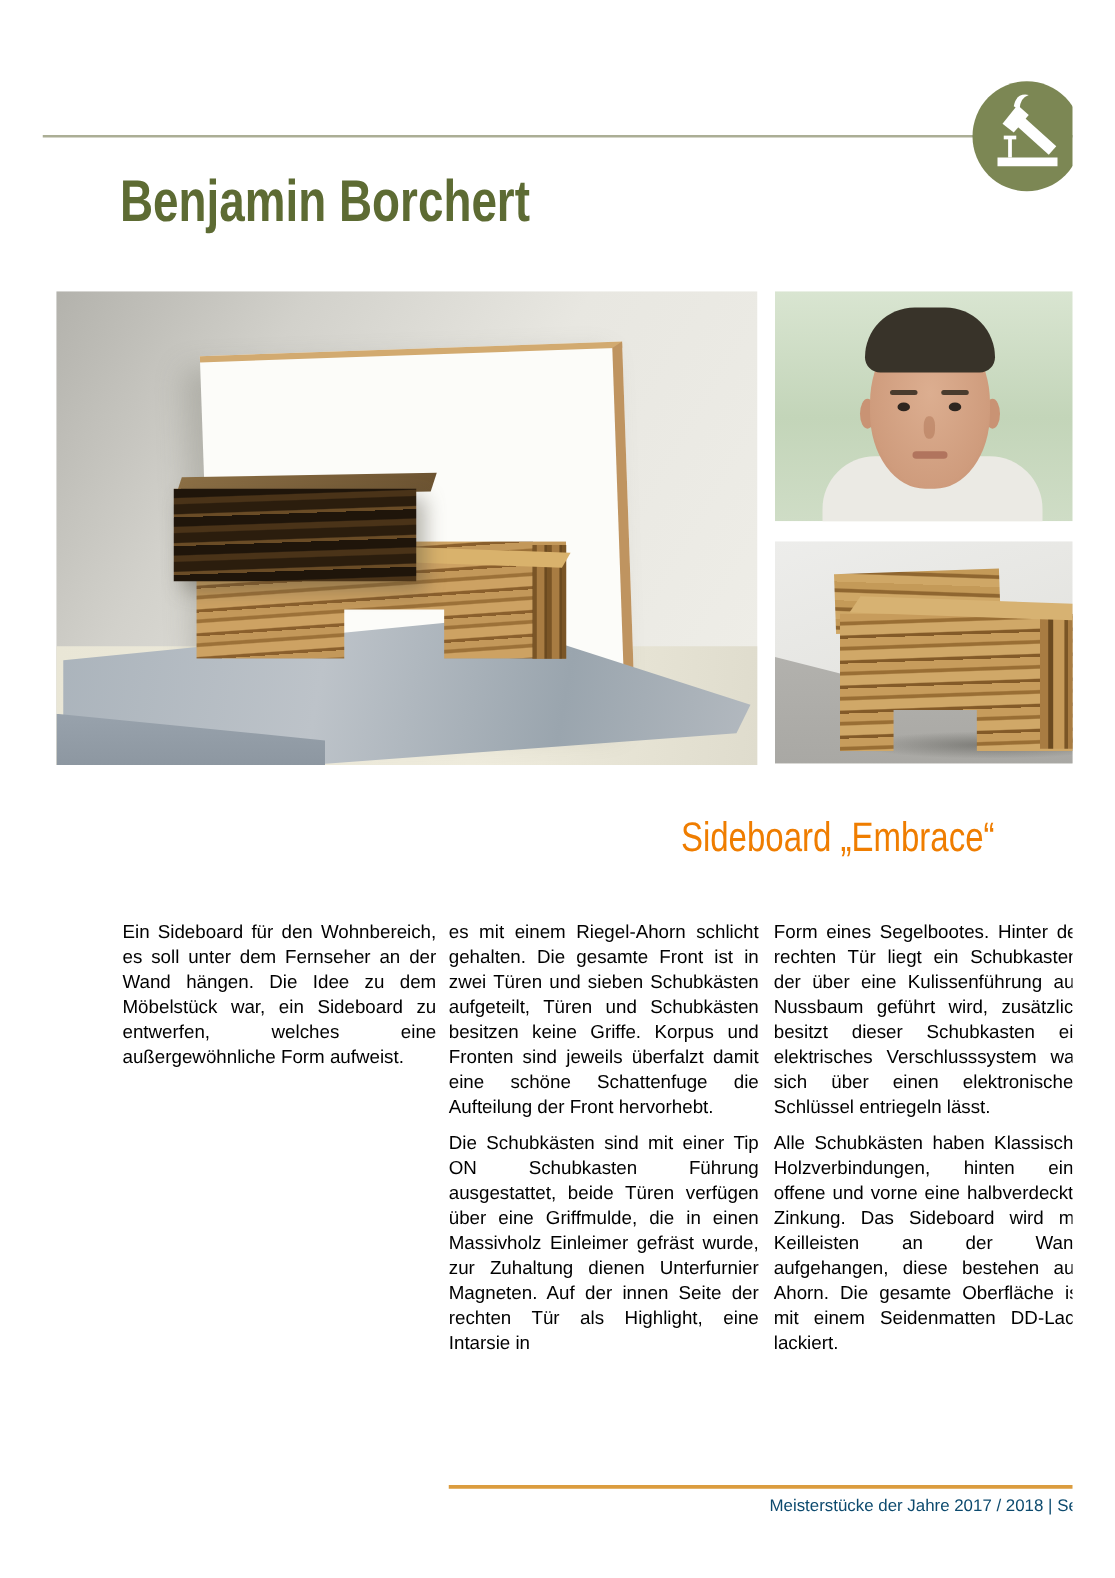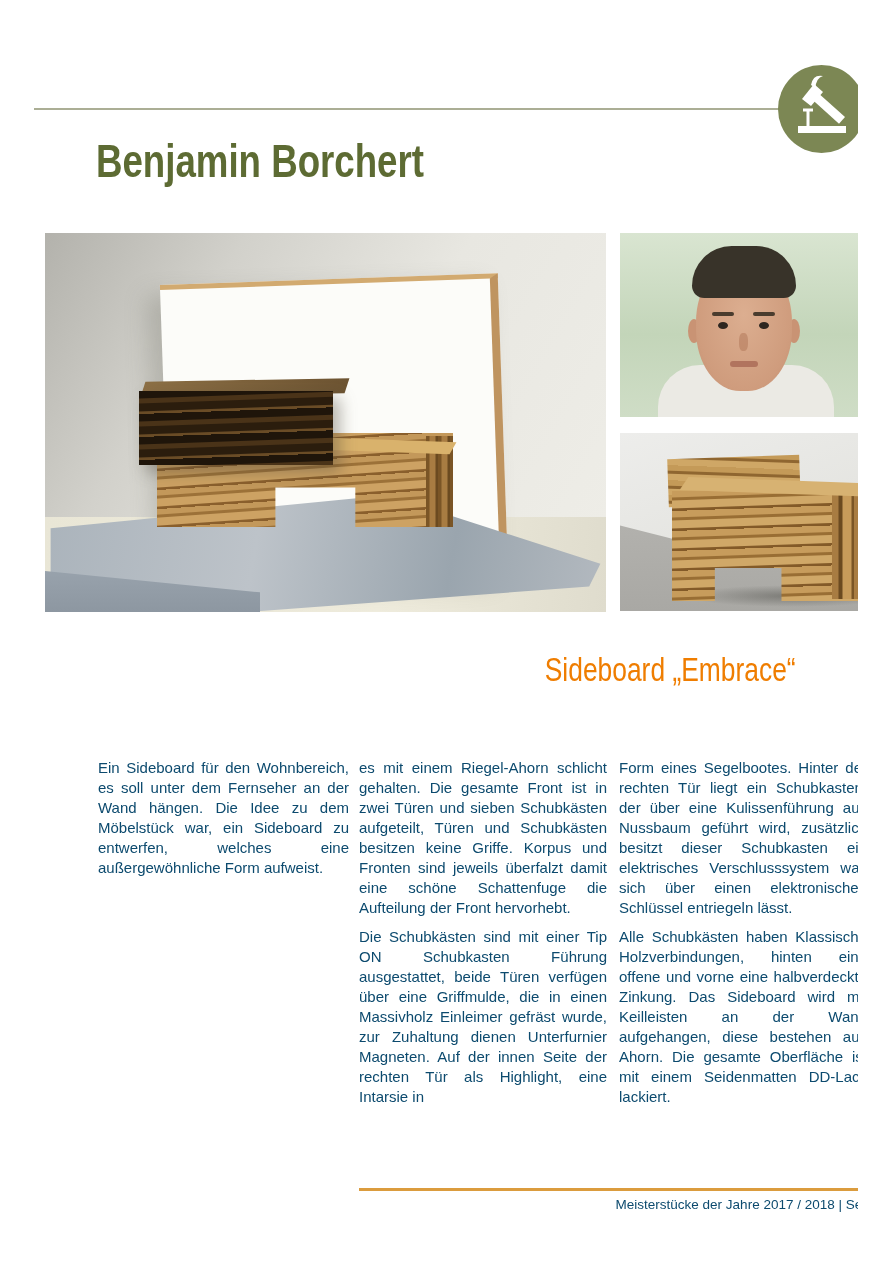--- a/index.html
+++ b/index.html
@@ -98,21 +98,21 @@
   .dt-box-side { position:absolute; left:212px; top:60px; width:78px; height:106px; background:repeating-linear-gradient(90deg,#a87c42 0 6px,#6b4a20 7px 10px,#c79b5a 11px 19px,#7a5526 20px 22px); }
   .dt-box-top { position:absolute; left:64px; top:48px; width:226px; height:13px; background:#d7b272; transform:skew(-34deg,2deg); }
   
   .subtitle {
     position:absolute; right:62px; top:648px; height:40px; line-height:40px;
     font-size:33px; font-weight:normal; color:#ef7d00; white-space:nowrap;
     transform:scaleX(0.8); transform-origin:right center;
   }
   .orange-square { position:absolute; left:864px; top:656px; width:28px; height:27px; background:#f18a00; }
   
-  .col { position:absolute; top:756px; text-align:justify; color:#0c4a6e; font-size:15px; line-height:20px; }
+  .col { position:absolute; top:734px; text-align:justify; color:#000000; font-size:15px; line-height:20px; }
   .col p { margin:0; }
   .col p + p.gap { margin-top:9px; }
   .col-1 { left:64px;  width:251px; }
   .col-2 { left:325px; width:248px; }
   .col-3 { left:585px; width:248px; }
   
   .footer-line { position:absolute; left:325px; top:1186px; width:540px; height:3px; background:#db9c3e; }
   .footer-text { position:absolute; left:325px; top:1195px; width:540px; text-align:right; font-size:13.5px; color:#0c4a6e; }
 </style>
 </head>

